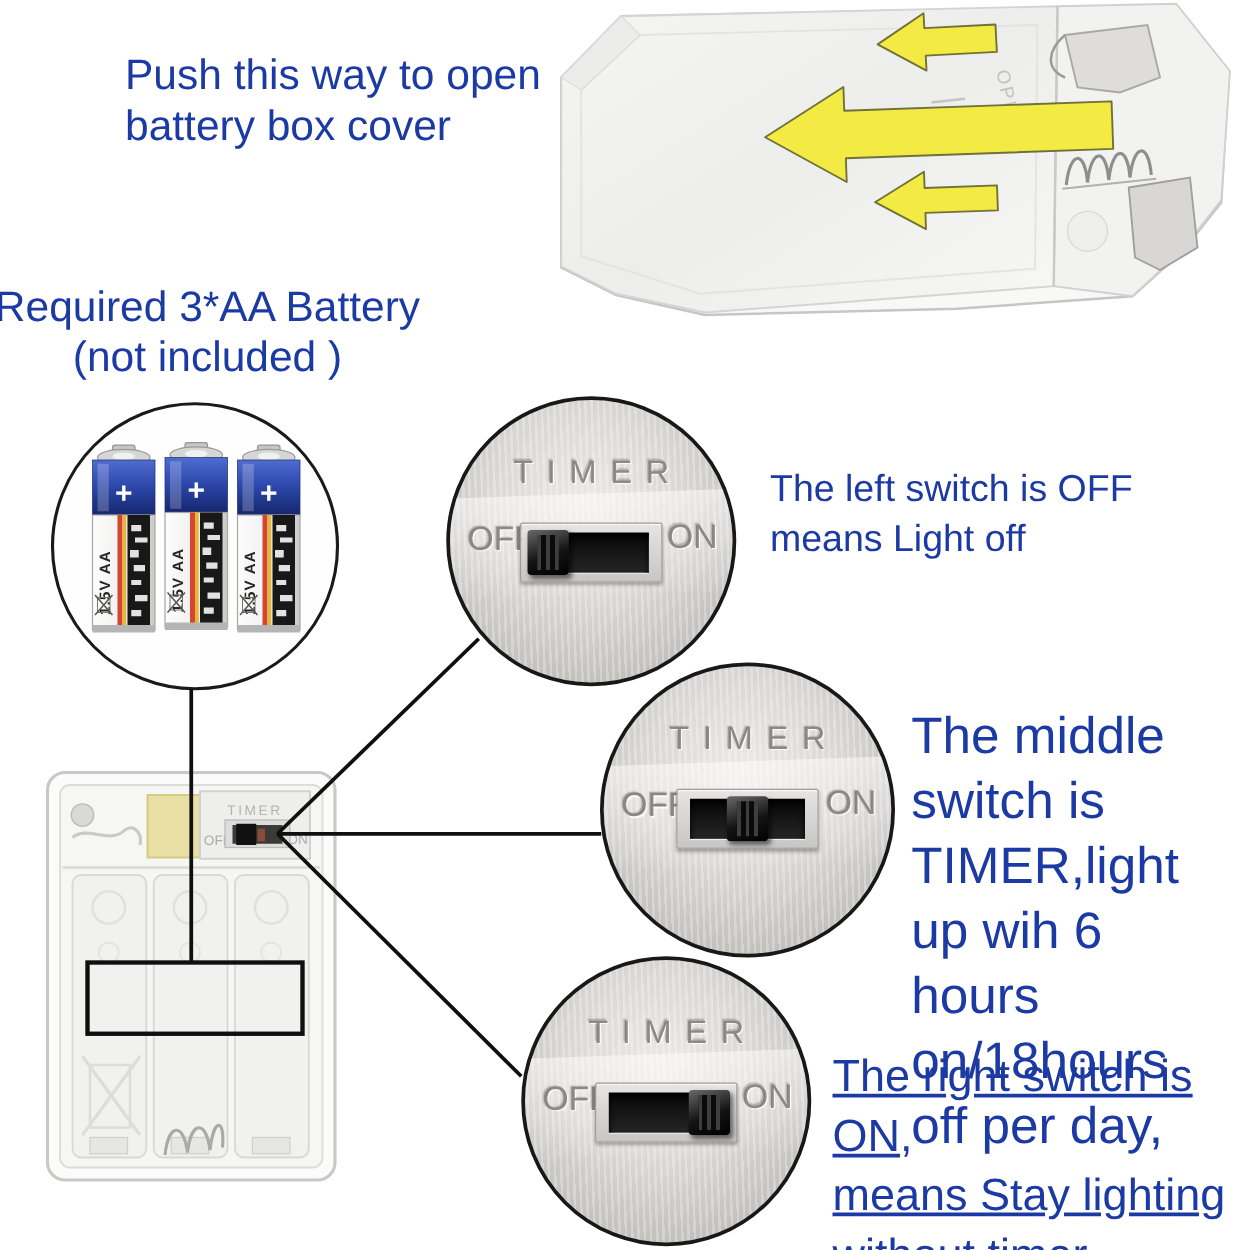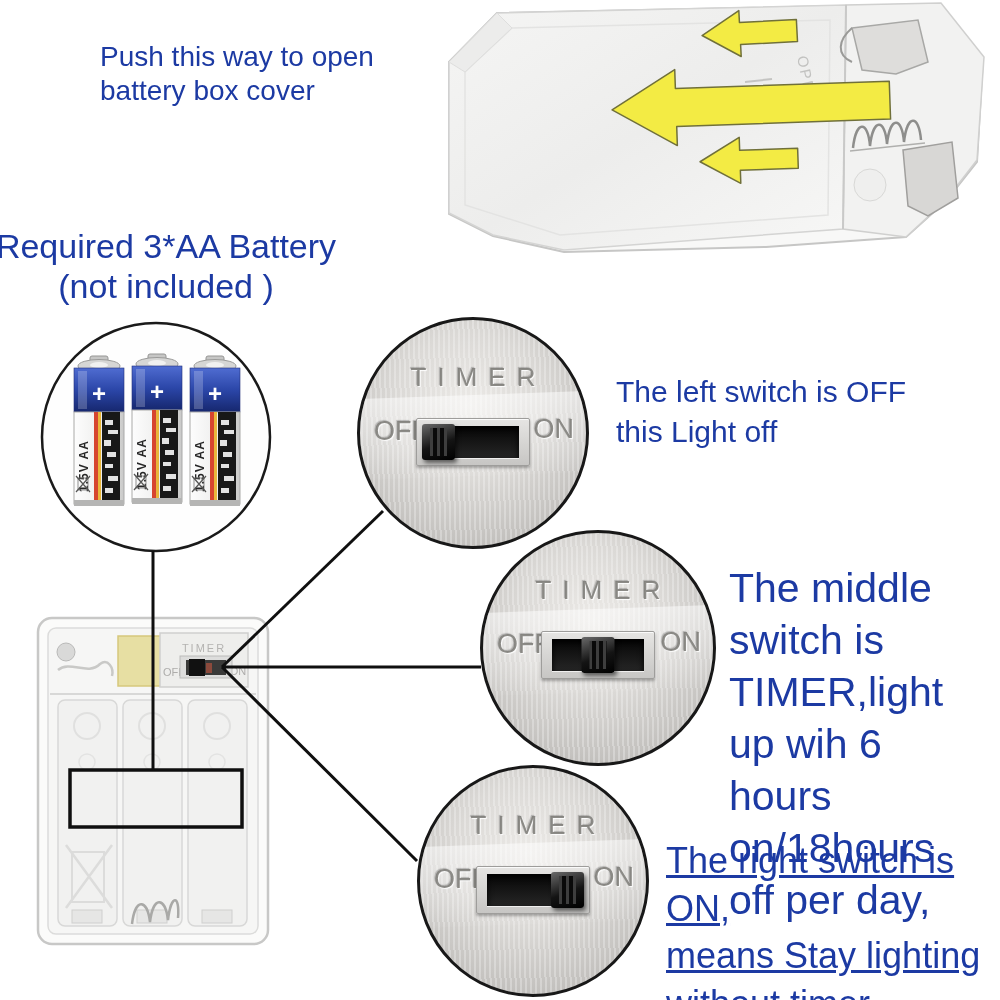--- a/index.html
+++ b/index.html
@@ -5,21 +5,21 @@
   html,body{margin:0;padding:0;background:#ffffff;}
   .canvas{
     position:relative;width:1000px;height:1000px;overflow:hidden;
     background:#ffffff;font-family:"Liberation Sans", sans-serif;
   }
   svg{position:absolute;left:0;top:0;}
   .txt{
     position:absolute;color:#1c3aa3;white-space:pre-line;
     font-family:"Liberation Sans", sans-serif;font-weight:500;
   }
-  .txt-push{left:100px;top:40px;font-size:28px;line-height:1.2;}
+  .txt-push{left:100px;top:40px;font-size:34px;line-height:1.2;}
   .txt-req{left:-8px;top:226px;width:348px;font-size:34px;line-height:1.18;text-align:center;}
   .txt-left{left:616px;top:372px;font-size:30px;line-height:1.32;}
   .txt-mid{left:729px;top:562px;font-size:41px;line-height:1.27;}
   .txt-right{left:666px;top:837px;font-size:36px;line-height:1.32;text-decoration:underline;}
 
   .zoom-circle{
     position:absolute;border-radius:50%;border:3px solid #181818;overflow:hidden;
     background:
       repeating-linear-gradient(88deg, rgba(255,255,255,.28) 0 2px, rgba(0,0,0,0) 2px 5px),
       radial-gradient(circle at 48% 38%, #eceae7 0%, #dbd9d6 40%, #c3c1be 75%, #b0aeab 100%);
@@ -268,21 +268,21 @@
       <div class="recess"></div>
       <div class="knob" data-pos="right"></div>
     </div>
   </div>
 
   <div class="txt txt-push">Push this way to open
 battery box cover</div>
   <div class="txt txt-req">Required 3*AA Battery
 (not included )</div>
   <div class="txt txt-left">The left switch is OFF
-this Light off</div>
+means Light off</div>
   <div class="txt txt-mid">The middle switch is
 TIMER,light up wih 6
 hours on/18hours
 off per day,</div>
   <div class="txt txt-right">The right switch is ON,
 means Stay lighting
 without timer</div>
 
 </div>
 

